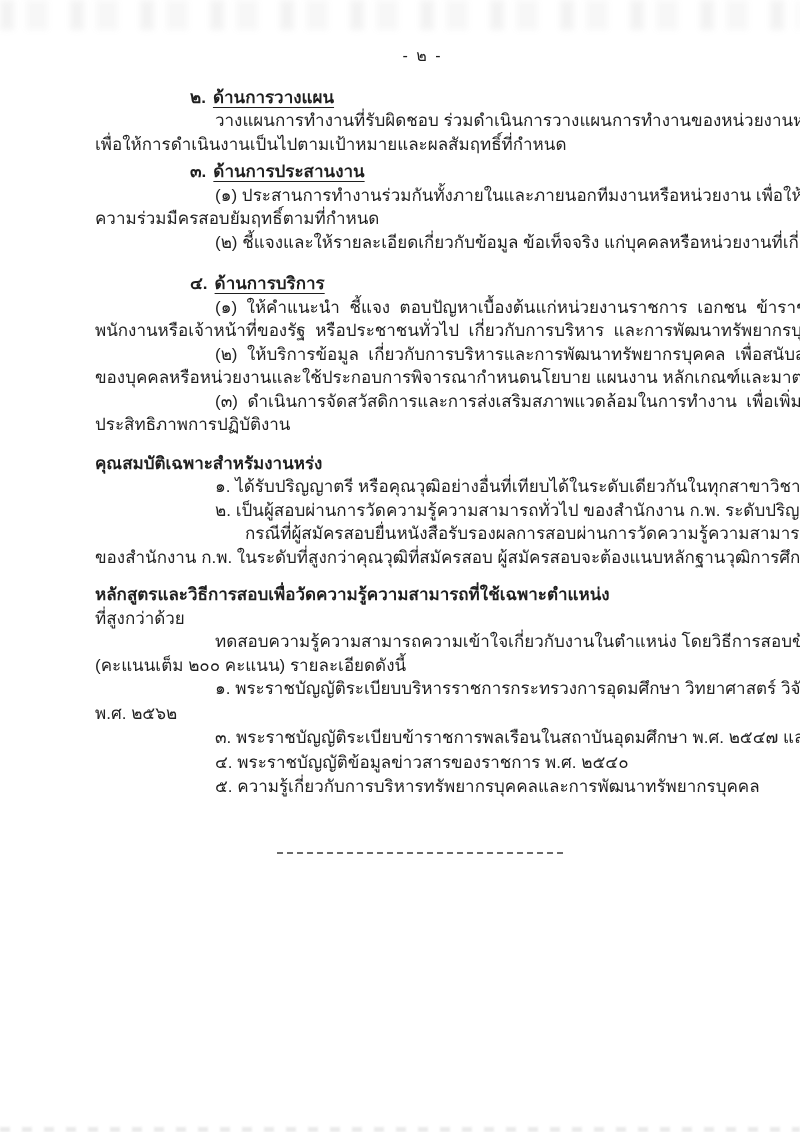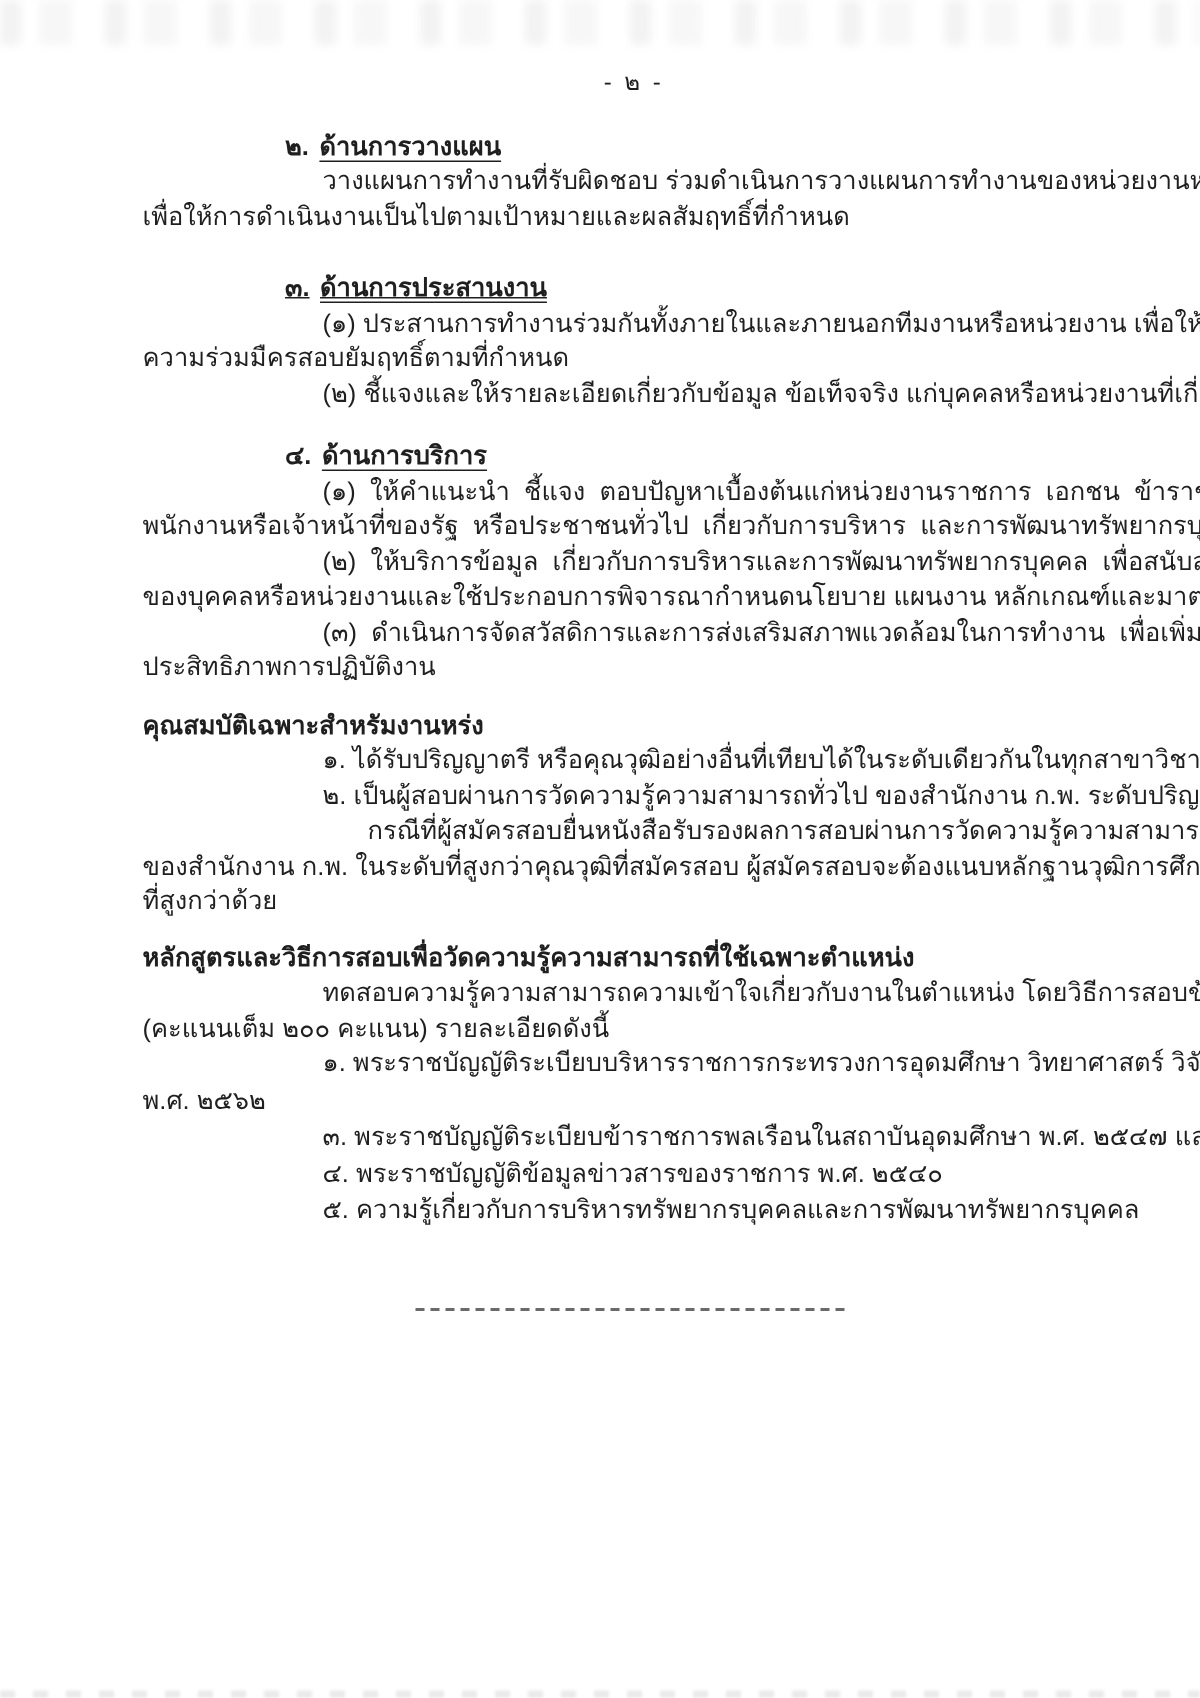--- a/index.html
+++ b/index.html
@@ -35,21 +35,21 @@
     overflow:visible;
   }
   .pageno{text-align:center;height:23.5px;line-height:23.5px;font-size:16px;letter-spacing:2px;}
   .ind1{padding-left:95px;}
   .ind2{padding-left:120px;}
   .ind3{padding-left:150px;}
   .bold{font-weight:700;}
   .h-title{font-weight:700;text-decoration:underline;text-underline-offset:4px;text-decoration-thickness:1px;}
   .h-num{font-weight:700;margin-right:7px;}
   .mt-h2{margin-top:18px;}
-  .mt-s{margin-top:24px;text-decoration:underline;}
+  .mt-s{margin-top:4px;}
   .mt-xs{margin-top:18px;}
   .mt-q{margin-top:15px;}
   .mt-e{margin-top:14px;}
   .law{height:24.5px;line-height:24.5px;}
   .wide{word-spacing:.28em;}
   .divider{
     margin-top:52px;
     margin-left:182px;
     width:286px;height:0;
     border-top:2px dashed #6a6a6a;
@@ -84,23 +84,23 @@
   <div class="ln ind2 wide">(๒) ให้บริการข้อมูล เกี่ยวกับการบริหารและการพัฒนาทรัพยากรบุคคล เพื่อสนับสนุนภารกิจ</div>
   <div class="ln">ของบุคคลหรือหน่วยงานและใช้ประกอบการพิจารณากำหนดนโยบาย แผนงาน หลักเกณฑ์และมาตรการต่างๆ</div>
   <div class="ln ind2 wide">(๓) ดำเนินการจัดสวัสดิการและการส่งเสริมสภาพแวดล้อมในการทำงาน เพื่อเพิ่มพูน</div>
   <div class="ln">ประสิทธิภาพการปฏิบัติงาน</div>
 
   <div class="ln bold mt-q">คุณสมบัติเฉพาะสำหรัมงานหร่ง</div>
   <div class="ln ind2">๑. ได้รับปริญญาตรี หรือคุณวุฒิอย่างอื่นที่เทียบได้ในระดับเดียวกันในทุกสาขาวิชา</div>
   <div class="ln ind2">๒. เป็นผู้สอบผ่านการวัดความรู้ความสามารถทั่วไป ของสำนักงาน ก.พ. ระดับปริญญาตรี หรือสูงกว่า</div>
   <div class="ln ind3">กรณีที่ผู้สมัครสอบยื่นหนังสือรับรองผลการสอบผ่านการวัดความรู้ความสามารถทั่วไป</div>
   <div class="ln">ของสำนักงาน ก.พ. ในระดับที่สูงกว่าคุณวุฒิที่สมัครสอบ ผู้สมัครสอบจะต้องแนบหลักฐานวุฒิการศึกษาในระดับ</div>
+  <div class="ln bold mt-e">หลักสูตรและวิธีการสอบเพื่อวัดความรู้ความสามารถที่ใช้เฉพาะตำแหน่ง</div>
+
   <div class="ln">ที่สูงกว่าด้วย</div>
-
-  <div class="ln bold mt-e">หลักสูตรและวิธีการสอบเพื่อวัดความรู้ความสามารถที่ใช้เฉพาะตำแหน่ง</div>
   <div class="ln ind2">ทดสอบความรู้ความสามารถความเข้าใจเกี่ยวกับงานในตำแหน่ง โดยวิธีการสอบข้อเขียน</div>
   <div class="ln">(คะแนนเต็ม ๒๐๐ คะแนน) รายละเอียดดังนี้</div>
   <div class="ln law ind2">๑. พระราชบัญญัติระเบียบบริหารราชการกระทรวงการอุดมศึกษา วิทยาศาสตร์ วิจัยและนวัตกรรม</div>
   <div class="ln law">พ.ศ. ๒๕๖๒</div>
   <div class="ln law ind2">๓. พระราชบัญญัติระเบียบข้าราชการพลเรือนในสถาบันอุดมศึกษา พ.ศ. ๒๕๔๗ และที่แก้ไขเพิ่มเติม</div>
   <div class="ln law ind2">๔. พระราชบัญญัติข้อมูลข่าวสารของราชการ พ.ศ. ๒๕๔๐</div>
   <div class="ln law ind2">๕. ความรู้เกี่ยวกับการบริหารทรัพยากรบุคคลและการพัฒนาทรัพยากรบุคคล</div>
 
   <div class="divider"></div>
 

